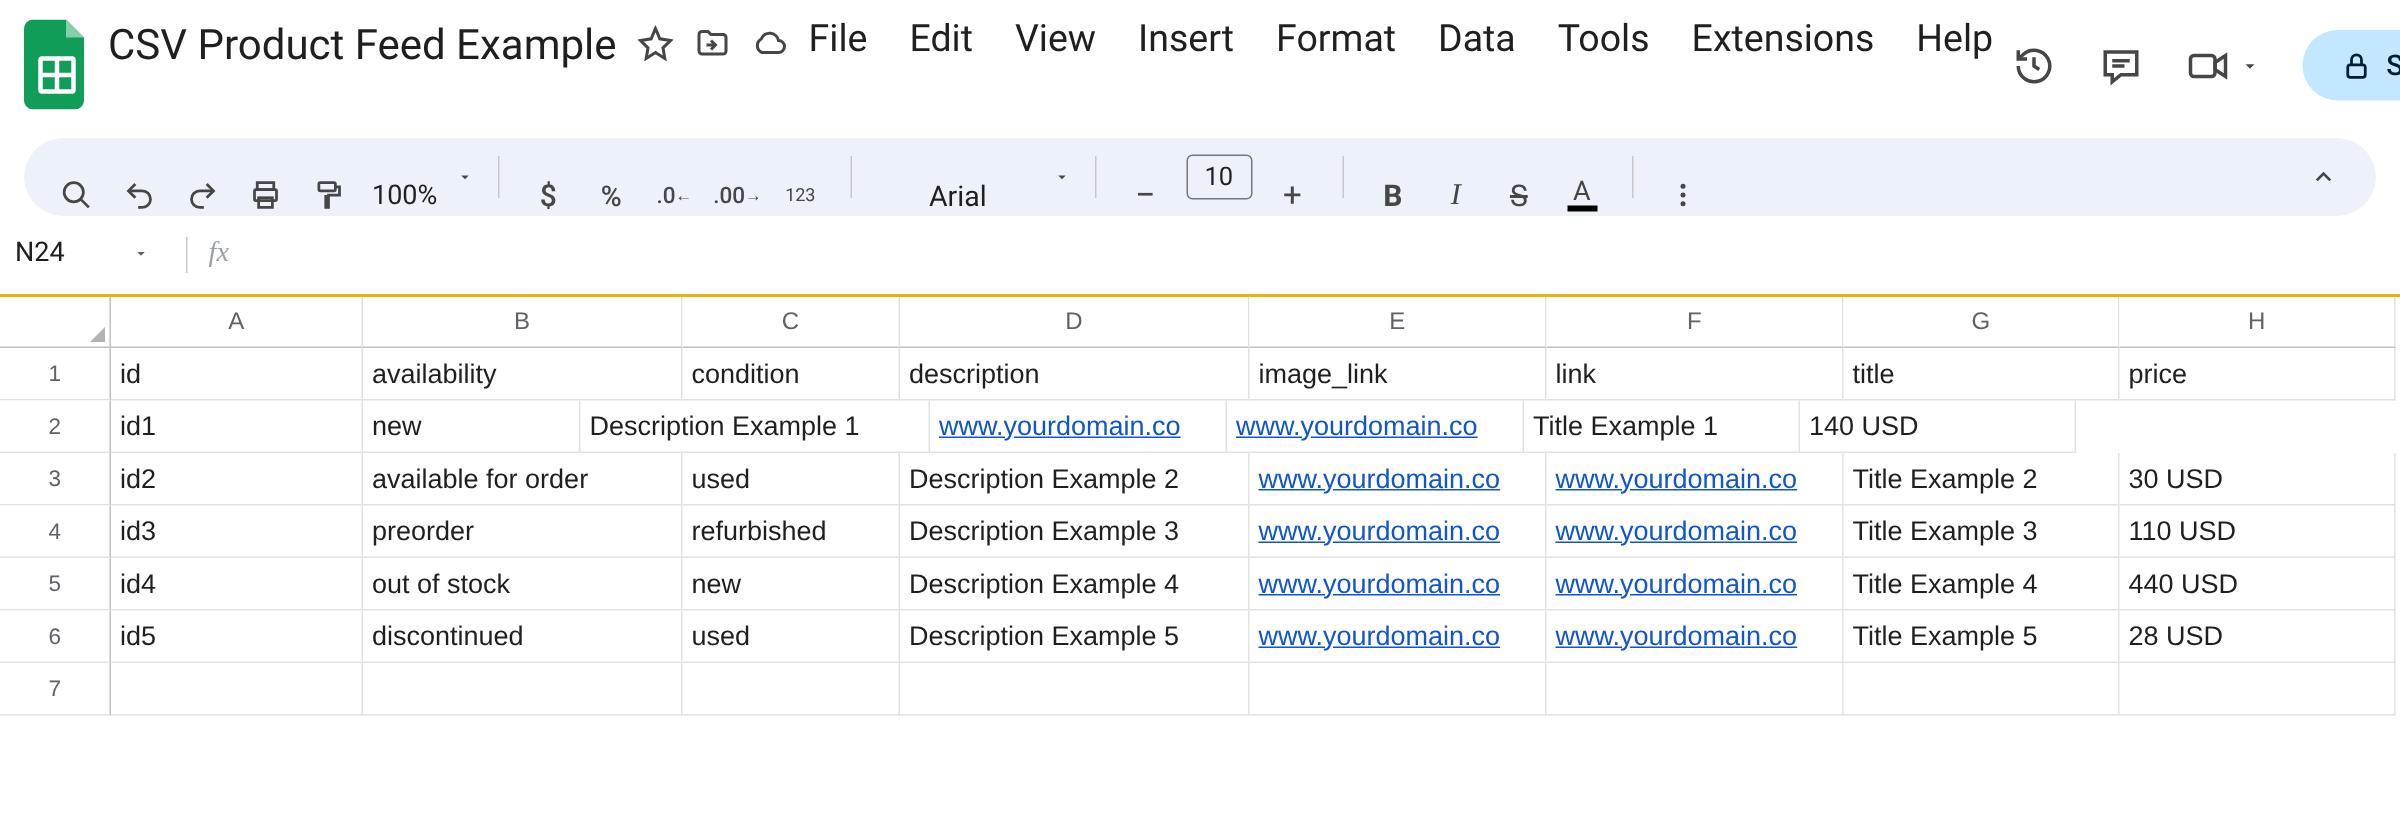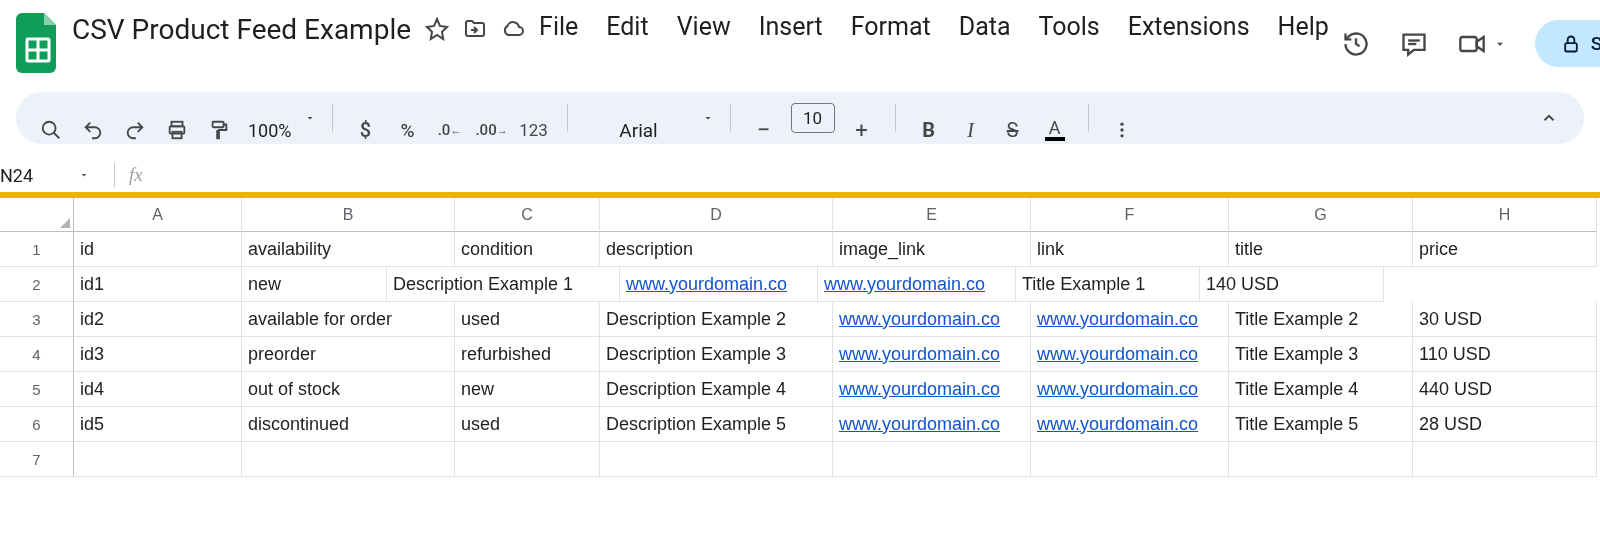--- a/index.html
+++ b/index.html
@@ -28,21 +28,21 @@
   .tb-btn { min-width:34px; height:34px; display:flex; align-items:center; justify-content:center; color:#444746; cursor:pointer; border-radius:4px; font-size:18px;margin-top:24px; }
   .tb-sep { width:1px; height:28px; background:#c7c7c7; margin:0 8px; }
   .zoom { font-size:18px; color:#1f1f1f; padding:0 4px; }
   .font-name { font-size:19px; color:#1f1f1f; min-width:110px; }
   .font-size-group { display:flex; align-items:center; gap:10px; }
   .font-size-box { border:1px solid #747775; border-radius:4px; width:44px; height:30px; display:flex; align-items:center; justify-content:center; font-size:17px; }
   .tb-spacer { flex:1; }
   .collapse-btn { width:34px; height:34px; display:flex; align-items:center; justify-content:center; color:#444746; cursor:pointer; }
   
   
-  .formula-row { display:flex; align-items:center; height:40px; border-bottom:6px solid #eab308; padding-left:0; margin-top:14px; }
+  .formula-row { display:flex; align-items:flex-start; height:40px; border-bottom:2px solid #eab308; padding-left:10px; margin-top:14px; }
   .name-box { width:100px; font-size:18px; color:#1f1f1f; display:flex; align-items:center; justify-content:space-between; padding-right:10px; }
   .name-box .dd { color:#5f6368; }
   .fb-sep { width:1px; height:24px; background:#c7c7c7; margin:0 14px; }
   .fx { font-style:italic; color:#9aa0a6; font-size:19px; font-family: serif; }
   
   
   .grid { display:flex; font-family: Arial, sans-serif; font-size:18px; }
   .row-headers { display:flex; flex-direction:column; }
   .corner { width:74px; height:34px; background:#fff; border-right:1px solid #c0c0c0; border-bottom:1px solid #c0c0c0; position:relative; }
   .corner::after{ content:""; position:absolute; right:3px; bottom:3px; width:0;height:0; border-style:solid; border-width:0 0 10px 10px; border-color:transparent transparent #b3b3b3 transparent; }
@@ -182,21 +182,21 @@
     <span style="color:#444746">
         <svg width="12" height="12" viewBox="0 0 24 24" fill="currentColor">
           <path d="M7 10l5 5 5-5z"></path>
         </svg>
       </span>
     <div class="tb-sep"></div>
     <span class="tb-btn" style="font-size:20px;font-weight:500">$</span>
     <span class="tb-btn" style="font-size:19px;font-weight:500">%</span>
     <span class="tb-btn" style="font-size:15px;font-weight:500">.0<sub style="font-size:11px">←</sub></span>
     <span class="tb-btn" style="font-size:15px;font-weight:500">.00<sub style="font-size:11px">→</sub></span>
-    <span class="tb-btn" style="font-size:17px">123</span>
+    <span class="tb-btn" style="font-size:12px">123</span>
     <div class="tb-sep"></div>
     <span class="tb-btn font-name">
         <span>Arial</span>
       </span>
     <span style="color:#444746">
         <svg width="12" height="12" viewBox="0 0 24 24" fill="currentColor">
           <path d="M7 10l5 5 5-5z"></path>
         </svg>
       </span>
     <div class="tb-sep"></div>

